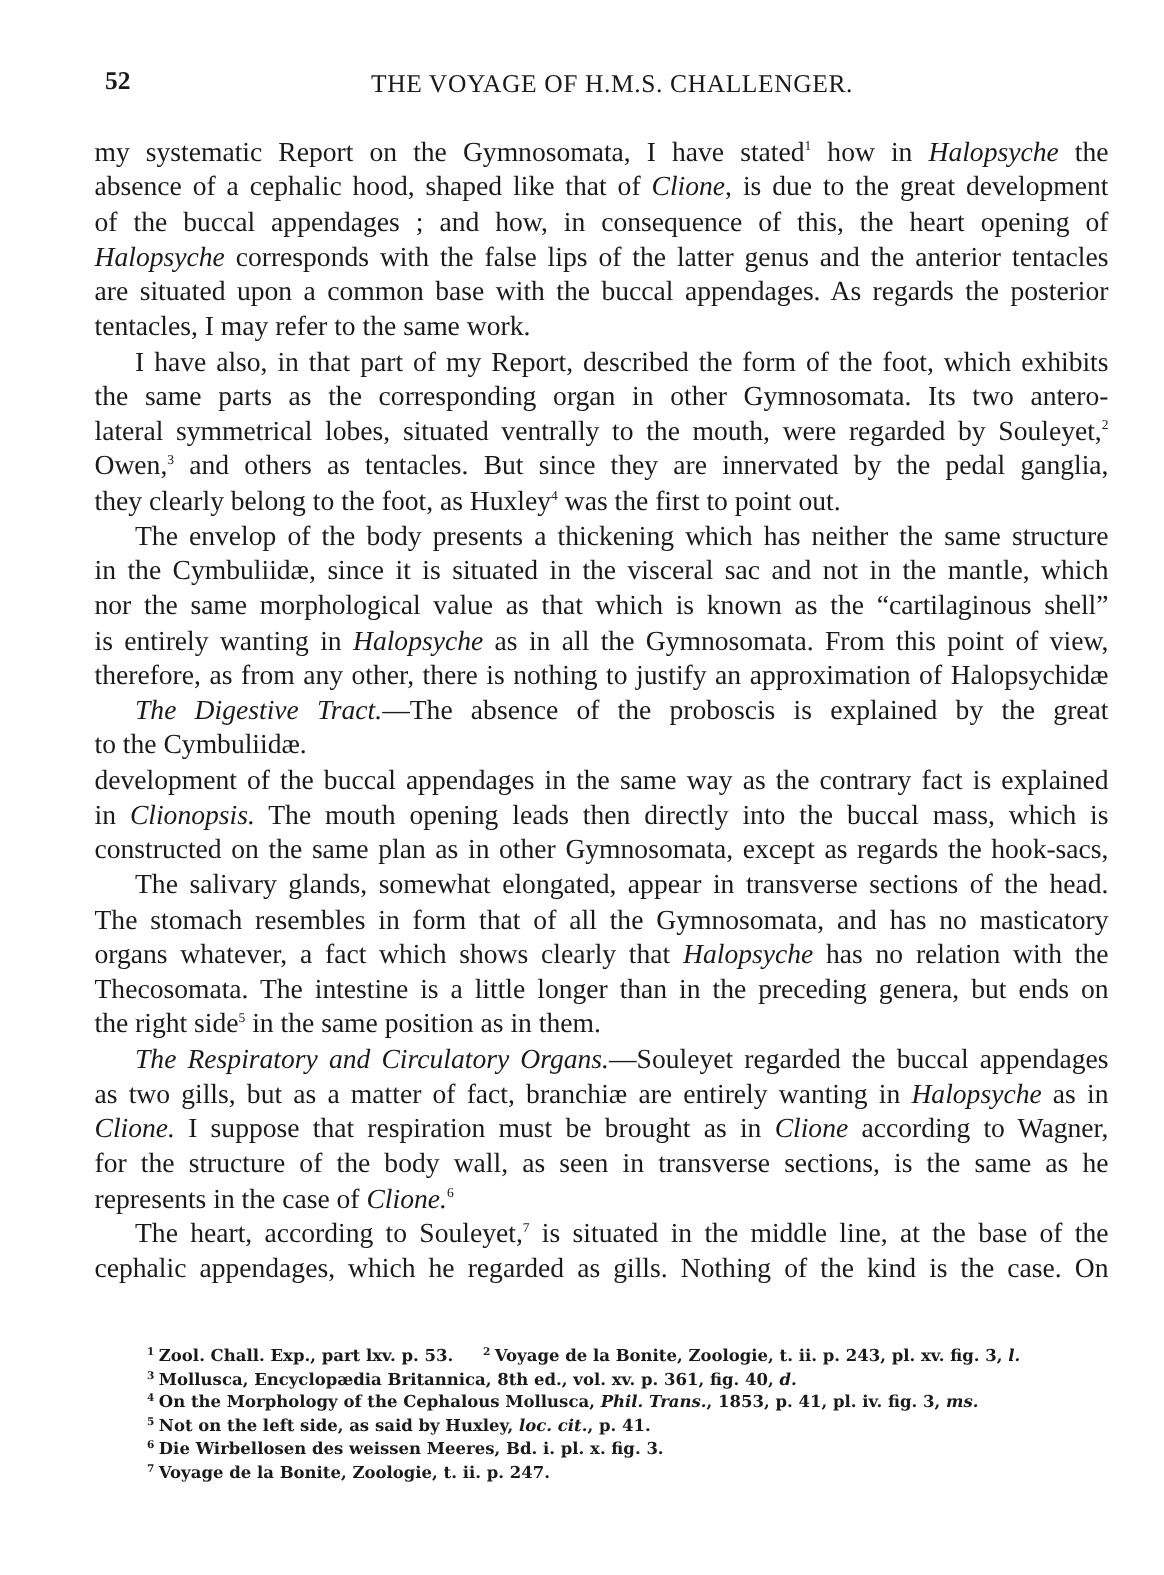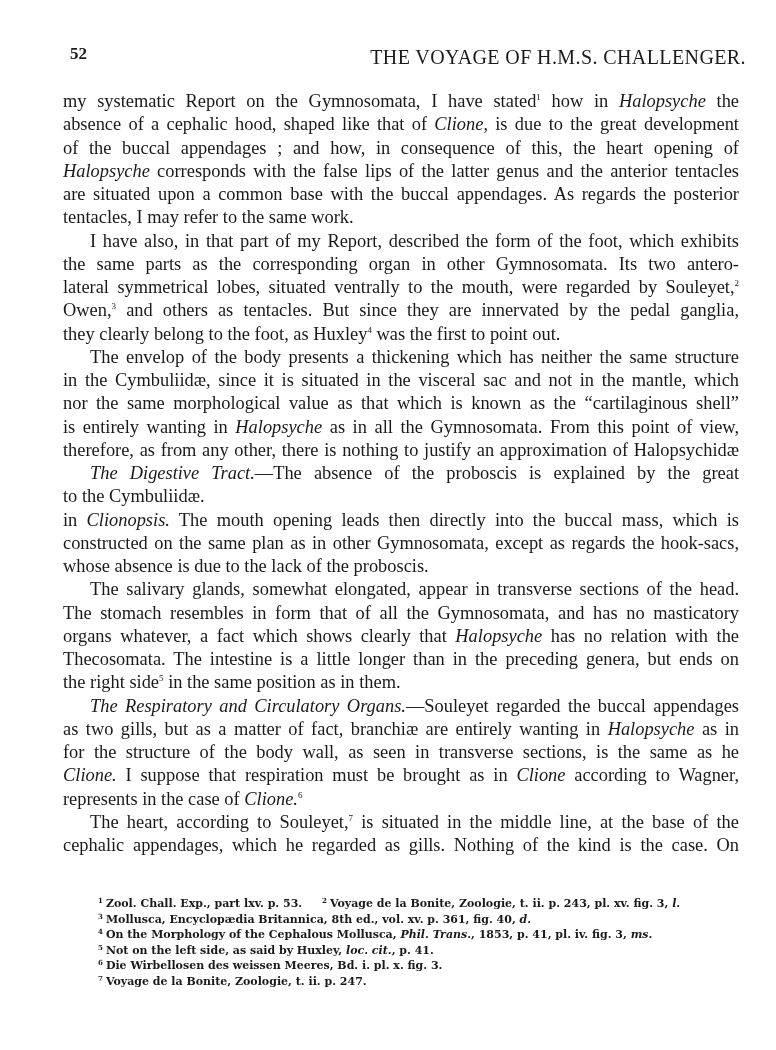--- a/index.html
+++ b/index.html
@@ -1,21 +1,21 @@
 <!DOCTYPE html>
 <html><head>
 <meta charset="utf-8">
 <style>
   html, body { margin: 0; padding: 0; background: #ffffff; }
   body { width: 776px; height: 1050px; position: relative; overflow: hidden; color: #1a1a1a;
          font-family: "DejaVu Serif", "Liberation Serif", serif; }
   .header { position: absolute; top: 44px; left: 50px; width: 676px; height: 24px; margin-left: 20px; }
   .page-num { position: absolute; left: 0; top: 0; font-family: "Liberation Serif", serif; font-weight: bold; font-size: 17px; }
-  .running-title { position: absolute; left: 0; right: 0; top: 2px; text-align: right;
-                   font-family: "Liberation Serif", serif; font-size: 20px; letter-spacing: 0.4px; }
+  .running-title { position: absolute; left: 0; right: 0; top: 2px; text-align: center;
+                   font-family: "Liberation Serif", serif; font-size: 17px; letter-spacing: 0.4px; }
   .body { position: absolute; top: 90px; left: 50px; width: 676px;
           font-family: "Liberation Serif", serif; font-size: 18.4px; line-height: 23.25px; margin-left: 13px; }
   .line { display: block; white-space: nowrap; text-align: justify; text-align-last: justify; height: 23.25px; }
   .line.last { text-align-last: left; }
   .line.indent { padding-left: 27px; }
   i { font-style: italic; }
   sup { font-size: 9px; vertical-align: 7px; line-height: 0; }
   .footnotes { position: absolute; top: 893px; left: 98px; width: 640px;
                font-family: "DejaVu Serif", serif; font-size: 11px; line-height: 15.6px; font-weight: bold; }
   .fn { display: block; white-space: nowrap; height: 15.6px; position: relative; }
@@ -44,32 +44,32 @@
     <span class="line"><span>lateral symmetrical lobes, situated ventrally to the mouth, were regarded by Souleyet,</span><sup>2</sup></span>
     <span class="line"><span>Owen,</span><sup>3</sup><span> and others as tentacles.   But since they are innervated by the pedal ganglia,</span></span>
     <span class="line last"><span>they clearly belong to the foot, as Huxley</span><sup>4</sup><span> was the first to point out.</span></span>
     <span class="line indent"><span>The envelop of the body presents a thickening which has neither the same structure</span></span>
     <span class="line"><span>in the Cymbuliidæ, since it is situated in the visceral sac and not in the mantle, which</span></span>
     <span class="line"><span>nor the same morphological value as that which is known as the “cartilaginous shell”</span></span>
     <span class="line"><span>is entirely wanting in </span><i>Halopsyche</i><span> as in all the Gymnosomata.   From this point of view,</span></span>
     <span class="line"><span>therefore, as from any other, there is nothing to justify an approximation of Halopsychidæ</span></span>
     <span class="line indent"><i>The Digestive Tract.</i><span>—The absence of the proboscis is explained by the great</span></span>
     <span class="line last"><span>to the Cymbuliidæ.</span></span>
+    <span class="line"><span>development of the buccal appendages in the same way as the contrary fact is explained</span></span>
     <span class="line"><span>in </span><i>Clionopsis.</i><span>  The mouth opening leads then directly into the buccal mass, which is</span></span>
     <span class="line"><span>constructed on the same plan as in other Gymnosomata, except as regards the hook-sacs,</span></span>
-    <span class="line last"><span>whose absence is due to the lack of the proboscis.</span></span>
     <span class="line indent"><span>The salivary glands, somewhat elongated, appear in transverse sections of the head.</span></span>
     <span class="line"><span>The stomach resembles in form that of all the Gymnosomata, and has no masticatory</span></span>
     <span class="line"><span>organs whatever, a fact which shows clearly that </span><i>Halopsyche</i><span> has no relation with the</span></span>
     <span class="line"><span>Thecosomata.  The intestine is a little longer than in the preceding genera, but ends on</span></span>
     <span class="line last"><span>the right side</span><sup>5</sup><span> in the same position as in them.</span></span>
     <span class="line indent"><i>The Respiratory and Circulatory Organs.</i><span>—Souleyet regarded the buccal appendages</span></span>
     <span class="line"><span>as two gills, but as a matter of fact, branchiæ are entirely wanting in </span><i>Halopsyche</i><span> as in</span></span>
+    <span class="line"><i>Clione.</i><span>  I suppose that respiration must be brought as in </span><i>Clione</i><span> according to Wagner,</span></span>
     <span class="line"><span>for the structure of the body wall, as seen in transverse sections, is the same as he</span></span>
-    <span class="line"><i>Clione.</i><span>  I suppose that respiration must be brought as in </span><i>Clione</i><span> according to Wagner,</span></span>
     <span class="line last"><span>represents in the case of </span><i>Clione.</i><sup>6</sup></span>
     <span class="line indent"><span>The heart, according to Souleyet,</span><sup>7</sup><span> is situated in the middle line, at the base of the</span></span>
     <span class="line"><span>cephalic appendages, which he regarded as gills.   Nothing of the kind is the case.   On</span></span>
   </div>
 
 <div class="footnotes" id="footnotes">
     <div class="fn-row">
       <span class="fn"><span class="num">1</span><span>Zool. Chall. Exp., part lxv. p. 53.</span></span>
       <span class="fn right"><span class="num">2</span><span>Voyage de la Bonite, Zoologie, t. ii. p. 243, pl. xv. fig. 3, </span><i>l.</i></span>
     </div>

